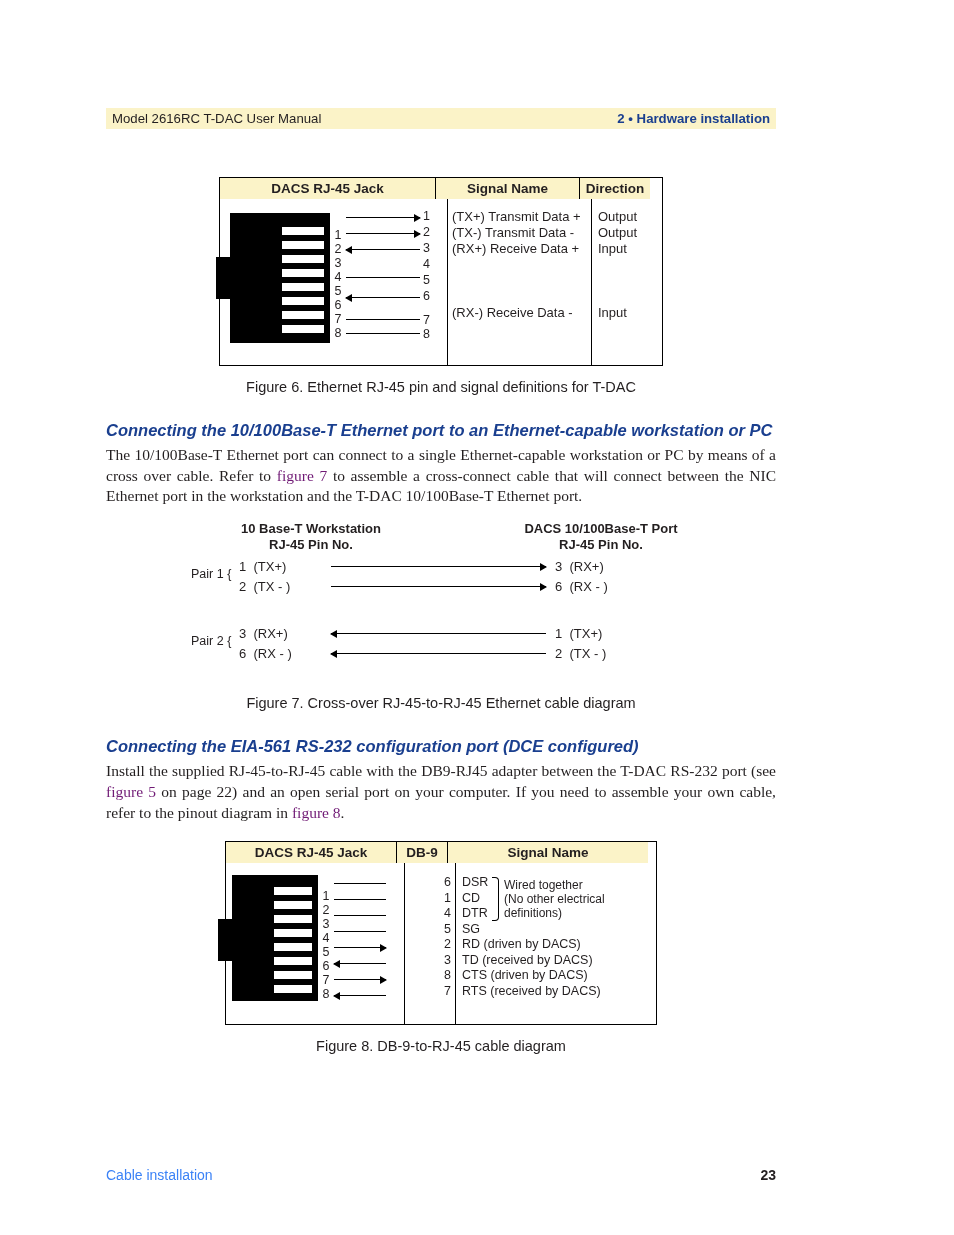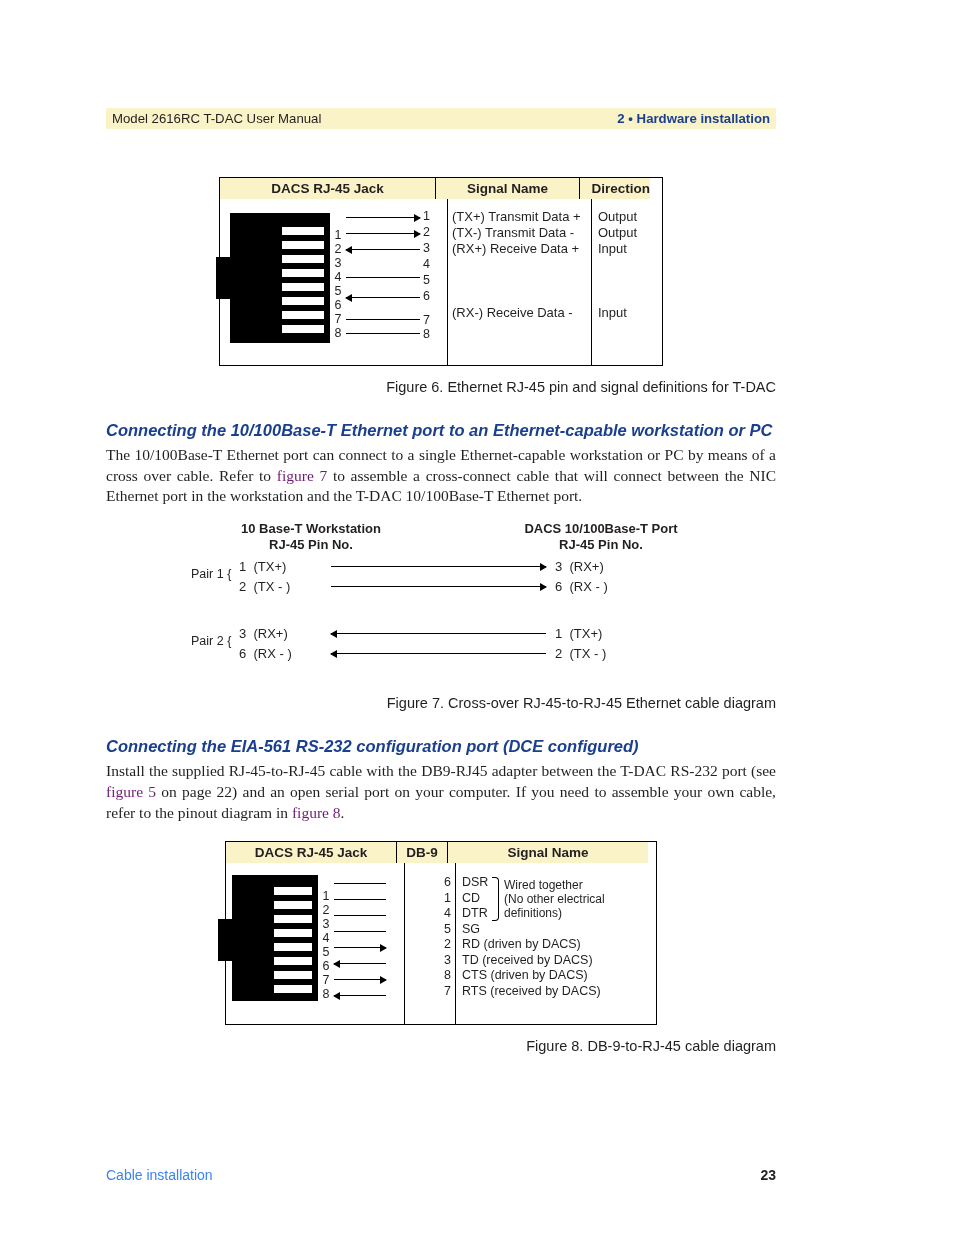--- a/index.html
+++ b/index.html
@@ -43,21 +43,21 @@
   .fig-row { display: flex; }
   .fig-head {
     background: #fbf3c8;
     font-weight: bold;
     text-align: center;
     padding: 3px 0;
     font-size: 13.5px;
   }
   .col-a { width: 215px; border-right: 1px solid #000; }
   .col-b { width: 143px; border-right: 1px solid #000; }
-  .col-c { width: 70px; text-align: right; }
+  .col-c { width: 70px; }
   .fig-body { display:flex; }
   .jack-cell {
     width: 215px; border-right: 1px solid #000;
     padding: 10px 6px 6px 6px;
     position: relative;
     height: 150px;
   }
   .jack-gfx {
     width: 100px; height: 130px; background:#000; position:relative;
     margin-left: 4px; margin-top:4px;
@@ -88,21 +88,21 @@
   }
   .sig-cell { width:143px; border-right:1px solid #000; padding-top:10px; font-size:13px; }
   .sig-cell .sigline { height:16px; padding-left:4px; white-space:nowrap; }
   .dir-cell { width:70px; padding-top:10px; font-size:13px; }
   .dir-cell .sigline { height:16px; padding-left:6px; }
 
   .caption {
     font-family: Arial, Helvetica, sans-serif;
     font-size: 14.5px;
     margin-top: 10px;
-    text-align: right;
+    text-align: center;
   }
   .section-title {
     font-family: Arial, Helvetica, sans-serif;
     font-weight: bold;
     font-style: italic;
     color: #1a3f8f;
     font-size: 16.5px;
     margin-top: 24px;
     margin-bottom: 4px;
     line-height: 1.35;

